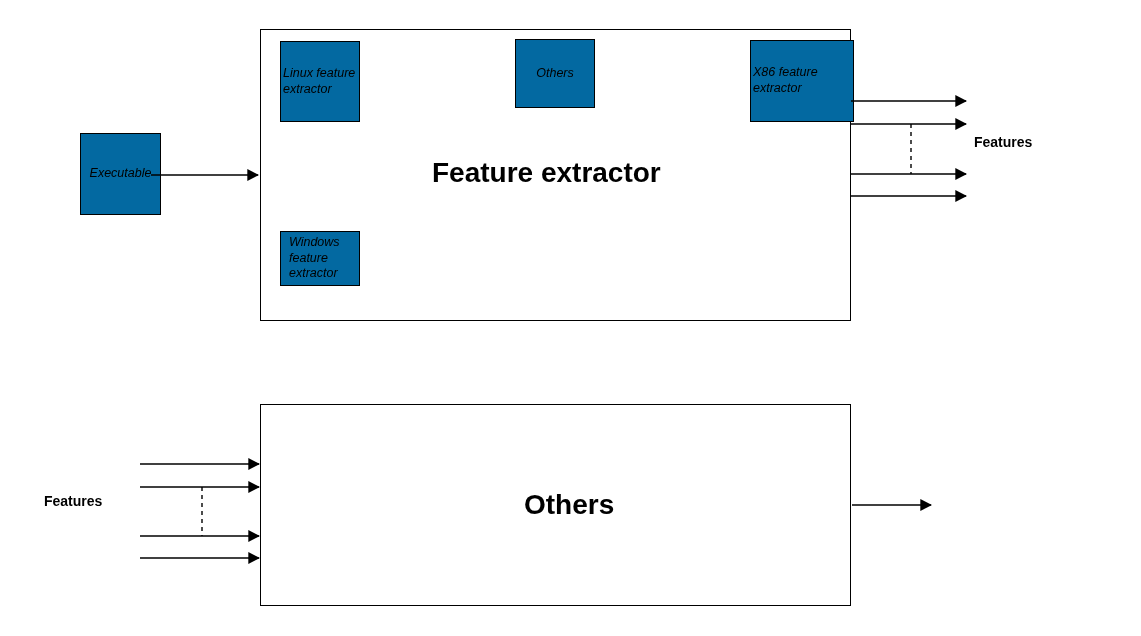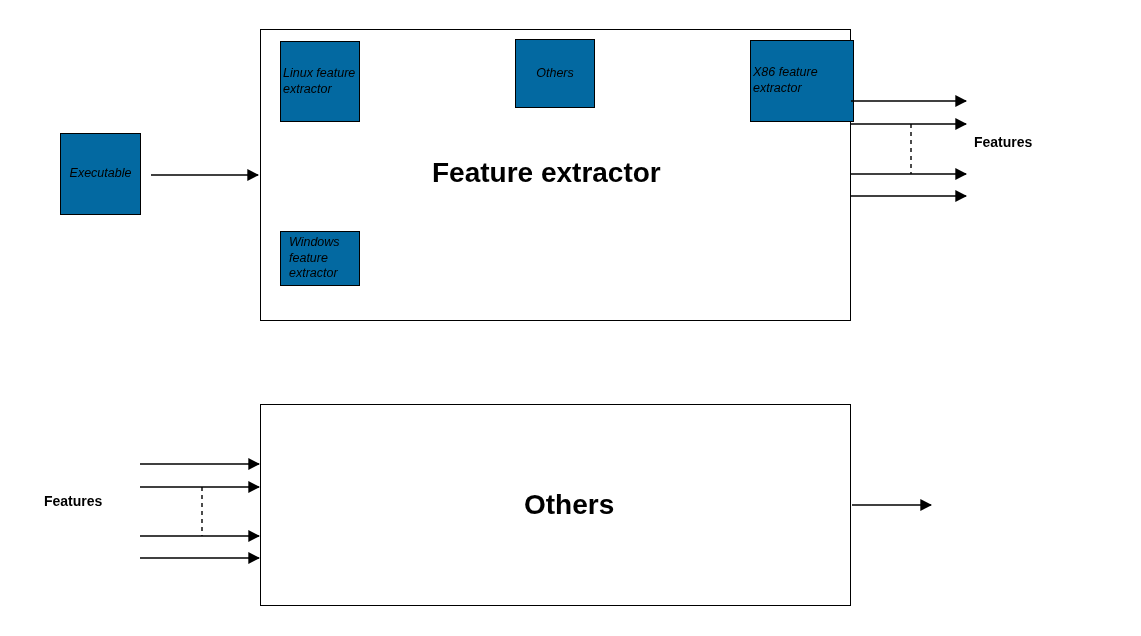--- a/index.html
+++ b/index.html
@@ -60,21 +60,21 @@
     width: 1141px;
     height: 636px;
     pointer-events: none;
   }
 </style>
 </head>
 <body>
 
 <div id="canvas">
 
-  <div class="inner-box" style="left:60px; top:133px; width:81px; height:82px;">
+  <div class="inner-box" style="left:80px; top:133px; width:81px; height:82px;">
     <span>Executable</span>
   </div>
 
   <div class="box" style="left:260px; top:29px; width:591px; height:292px;"></div>
 
   <div class="section-title" style="left:432px; top:157px;">Feature extractor</div>
 
   <div class="inner-box" style="left:280px; top:41px; width:80px; height:81px;">
     <span>Linux feature extractor</span>
   </div>

